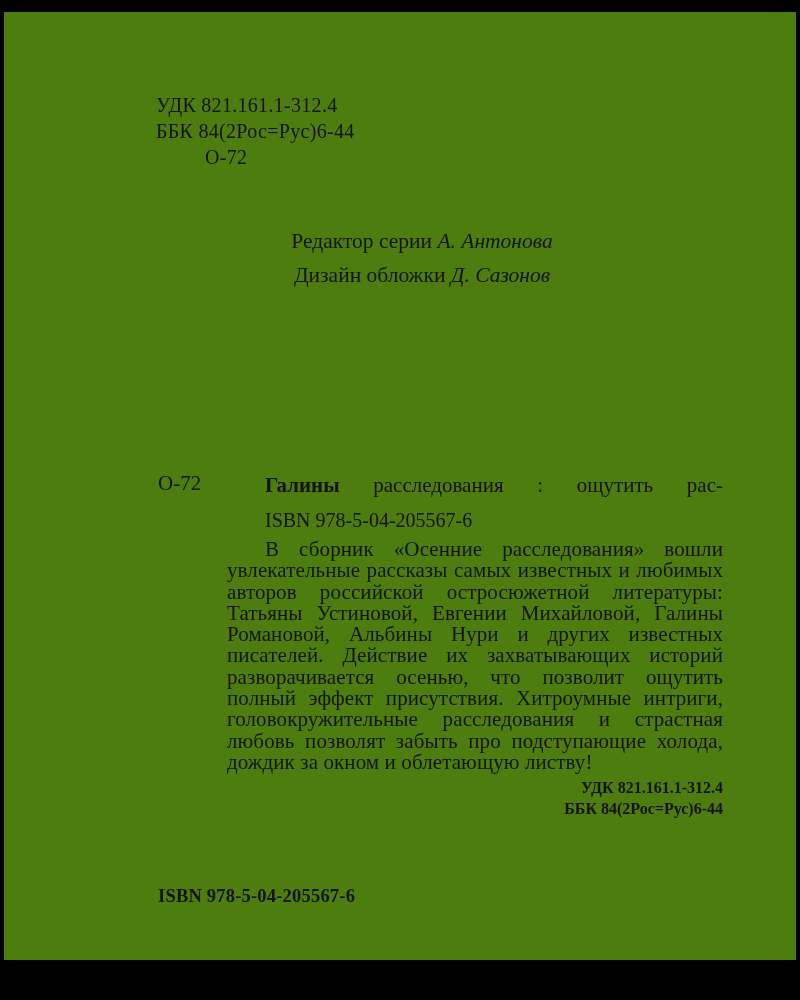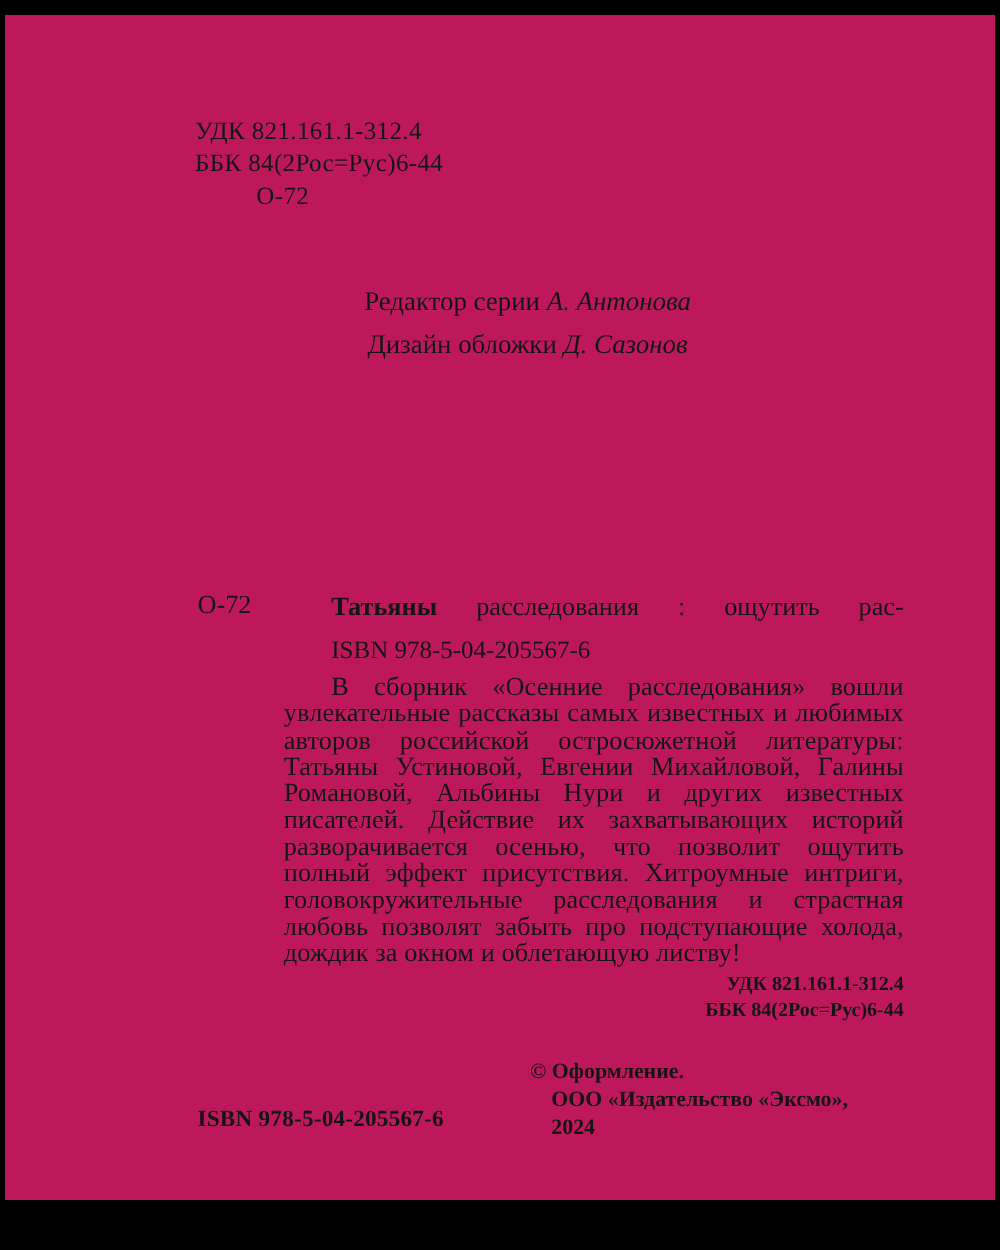--- a/index.html
+++ b/index.html
@@ -10,21 +10,21 @@
     background: #000;
     font-family: "Liberation Serif", "DejaVu Serif", serif;
     overflow: hidden;
   }
   .page {
     position: absolute;
     left: 4px;
     right: 4px;
     top: 12px;
     bottom: 40px;
-    background: #be185d;
+    background: #4d7c0f;
     color: #141414;
   }
   
   .head-codes {
     position: absolute;
     left: 152px;
     top: 80px;
     font-size: 20px;
     line-height: 26px;
     letter-spacing: 0.3px;
@@ -126,30 +126,25 @@
   </div>
 
   <div class="credits">
     <div><span>Редактор серии</span> <span class="name">А. Антонова</span></div>
     <div><span>Дизайн обложки</span> <span class="name">Д. Сазонов</span></div>
   </div>
 
   <div class="margin-code">О-72</div>
 
   <div class="entry-block">
-    <div class="entry-line1"><span class="bold">Татьяны</span> <span>расследования : ощутить рас-</span></div>
+    <div class="entry-line1"><span class="bold">Галины</span> <span>расследования : ощутить рас-</span></div>
     <div class="entry-isbn">ISBN 978-5-04-205567-6</div>
     <div class="annotation">В сборник «Осенние расследования» вошли увлекательные рассказы самых известных и любимых авторов российской остросюжетной литературы: Татьяны Устиновой, Евгении Михайловой, Галины Романовой, Альбины Нури и других известных писателей. Действие их захватывающих историй разворачивается осенью, что позволит ощутить полный эффект присутствия. Хитроумные интриги, головокружительные расследования и страстная любовь позволят забыть про подступающие холода, дождик за окном и облетающую листву!</div>
     <div class="footer-codes">
       <div>УДК 821.161.1-312.4</div>
       <div>ББК 84(2Рос=Рус)6-44</div>
     </div>
   </div>
 
-  <div class="copyright">
-    <div>© Оформление.</div>
-    <div class="cr-indent">ООО «Издательство «Эксмо»,</div>
-    <div class="cr-indent">2024</div>
-  </div>
 
   <div class="isbn-bottom">ISBN 978-5-04-205567-6</div>
 
 </div>
 
 </body></html>

